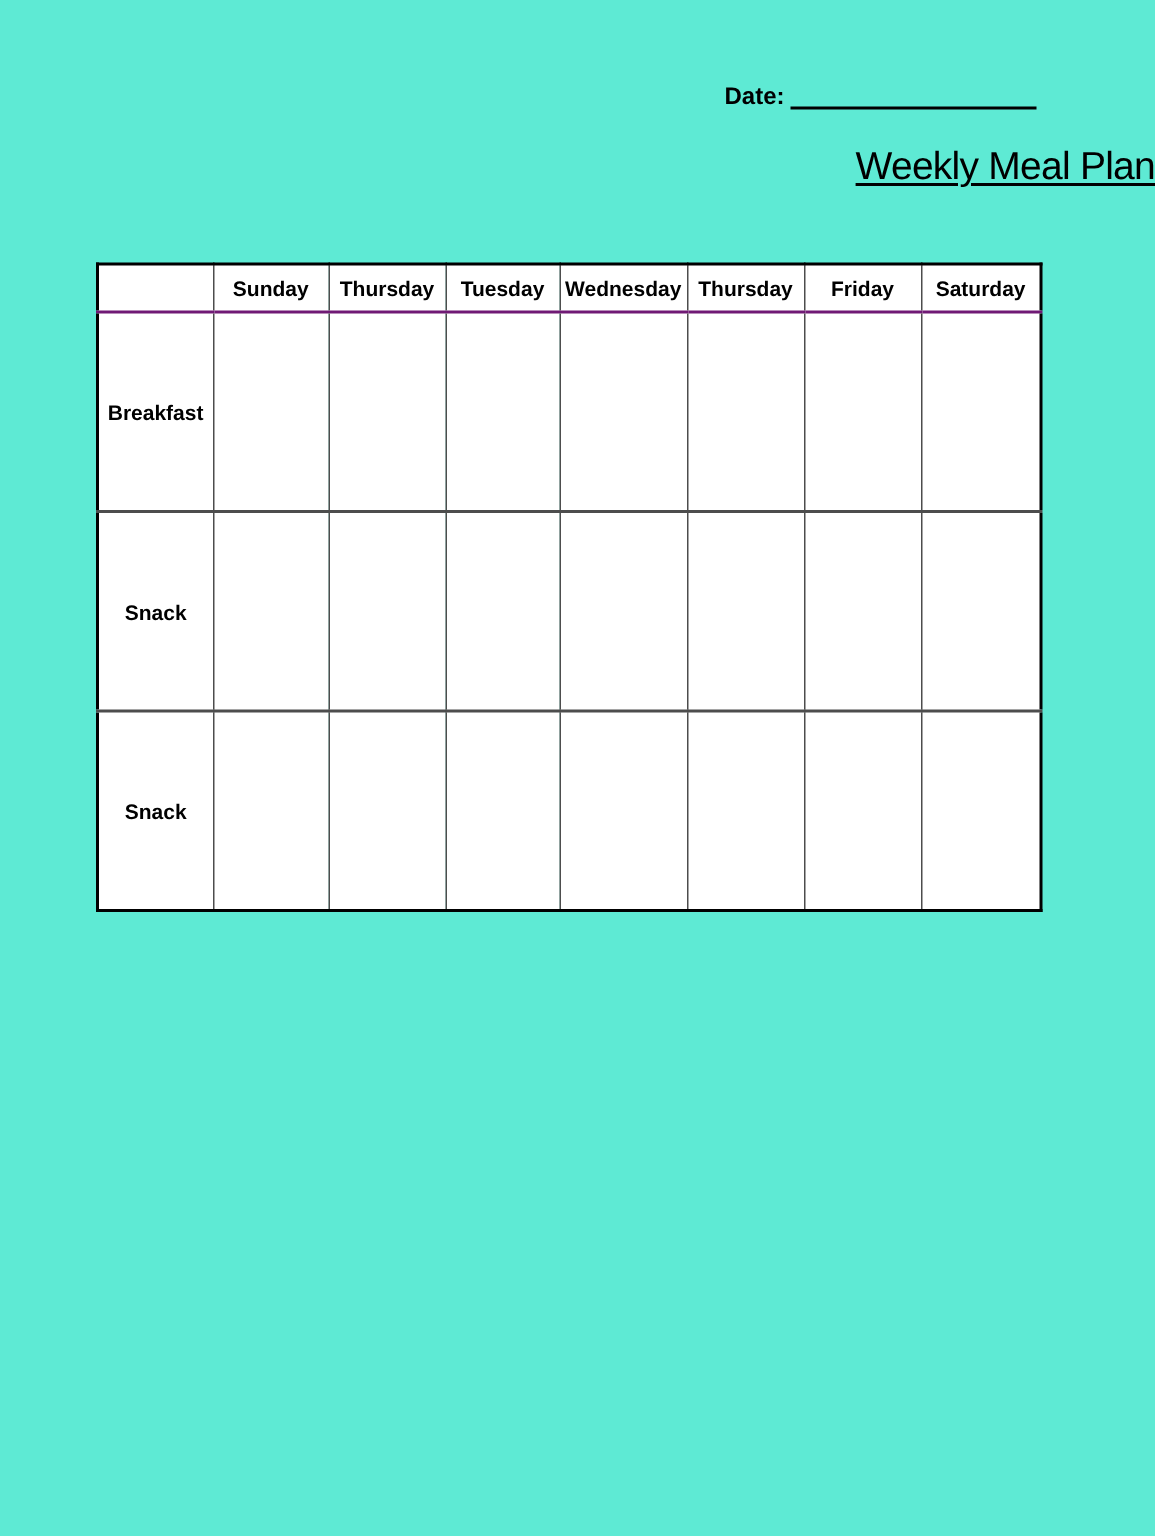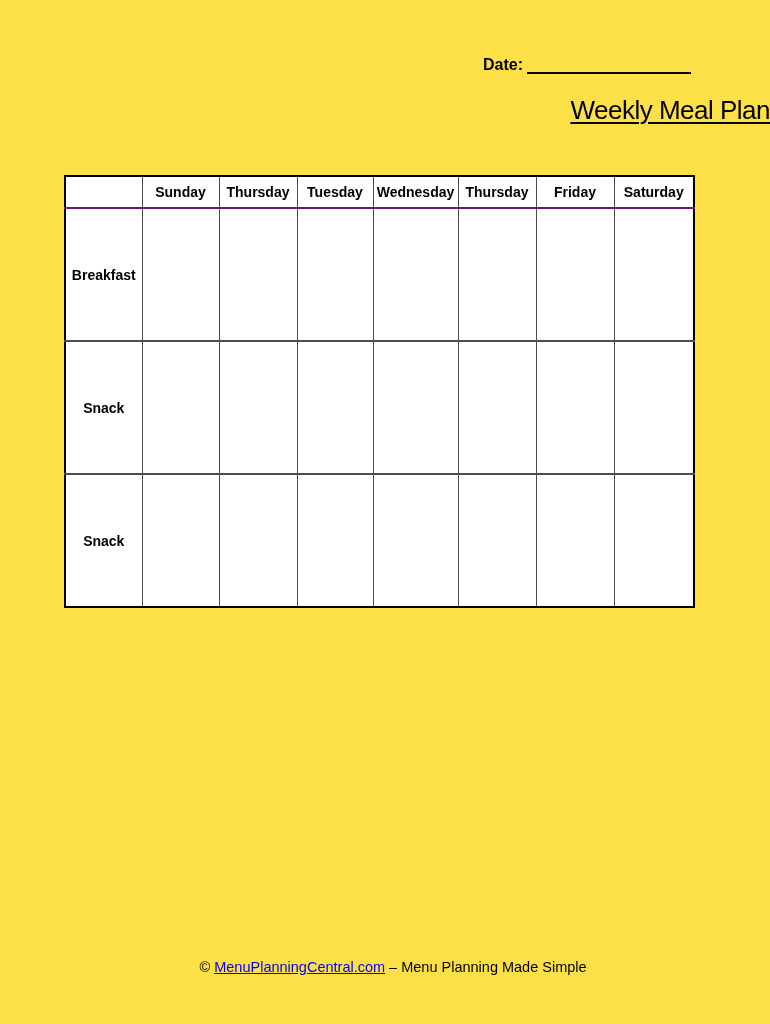--- a/index.html
+++ b/index.html
@@ -6,21 +6,21 @@
     margin: 0;
     padding: 0;
     background: #ffffff;
     font-family: "Liberation Sans", sans-serif;
     color: #000000;
   }
   .page {
     position: relative;
     width: 770px;
     height: 1024px;
-    background: #fde047;
+    background: #5eead4;
     overflow: hidden;
   }
 
   
   .date-row {
     position: absolute;
     top: 56px;
     left: 483px;
     white-space: nowrap;
   }
@@ -168,17 +168,14 @@
         <td></td>
         <td></td>
         <td></td>
         <td></td>
         <td></td>
         <td></td>
       </tr>
     </tbody>
   </table>
 
-  <div class="footer">
-    <span>© </span><a href="#">MenuPlanningCentral.com</a><span> – Menu Planning Made Simple</span>
-  </div>
 
 </div>
 
 </body></html>

